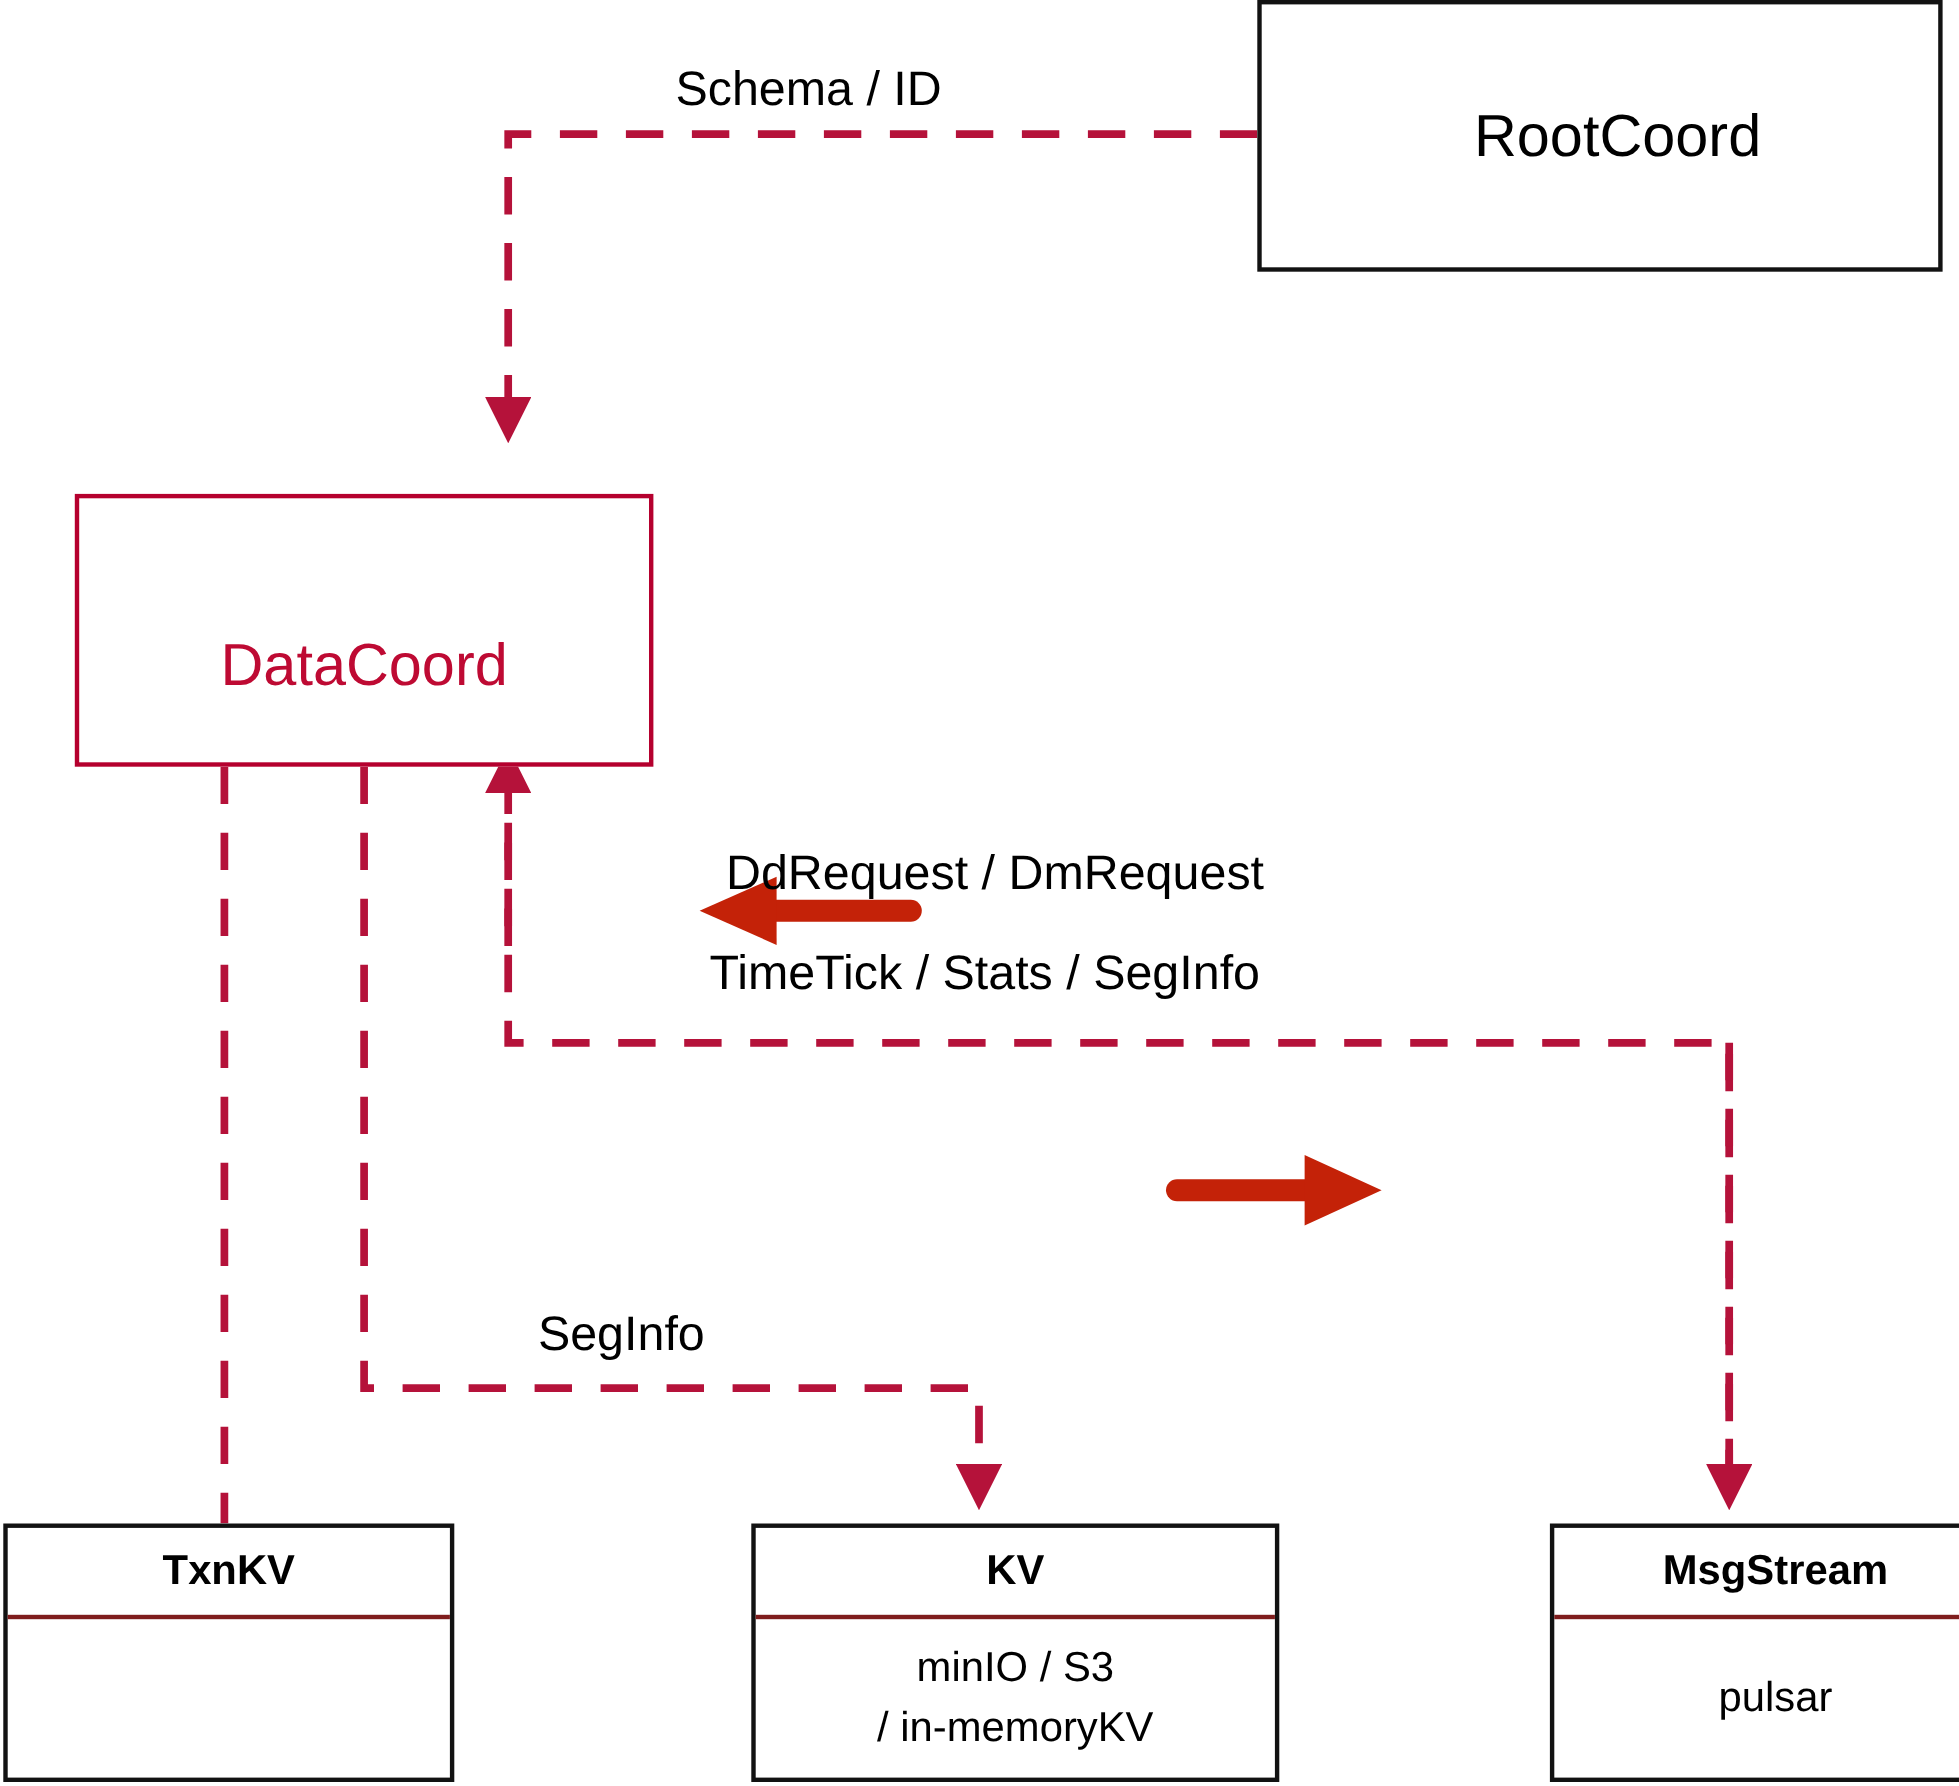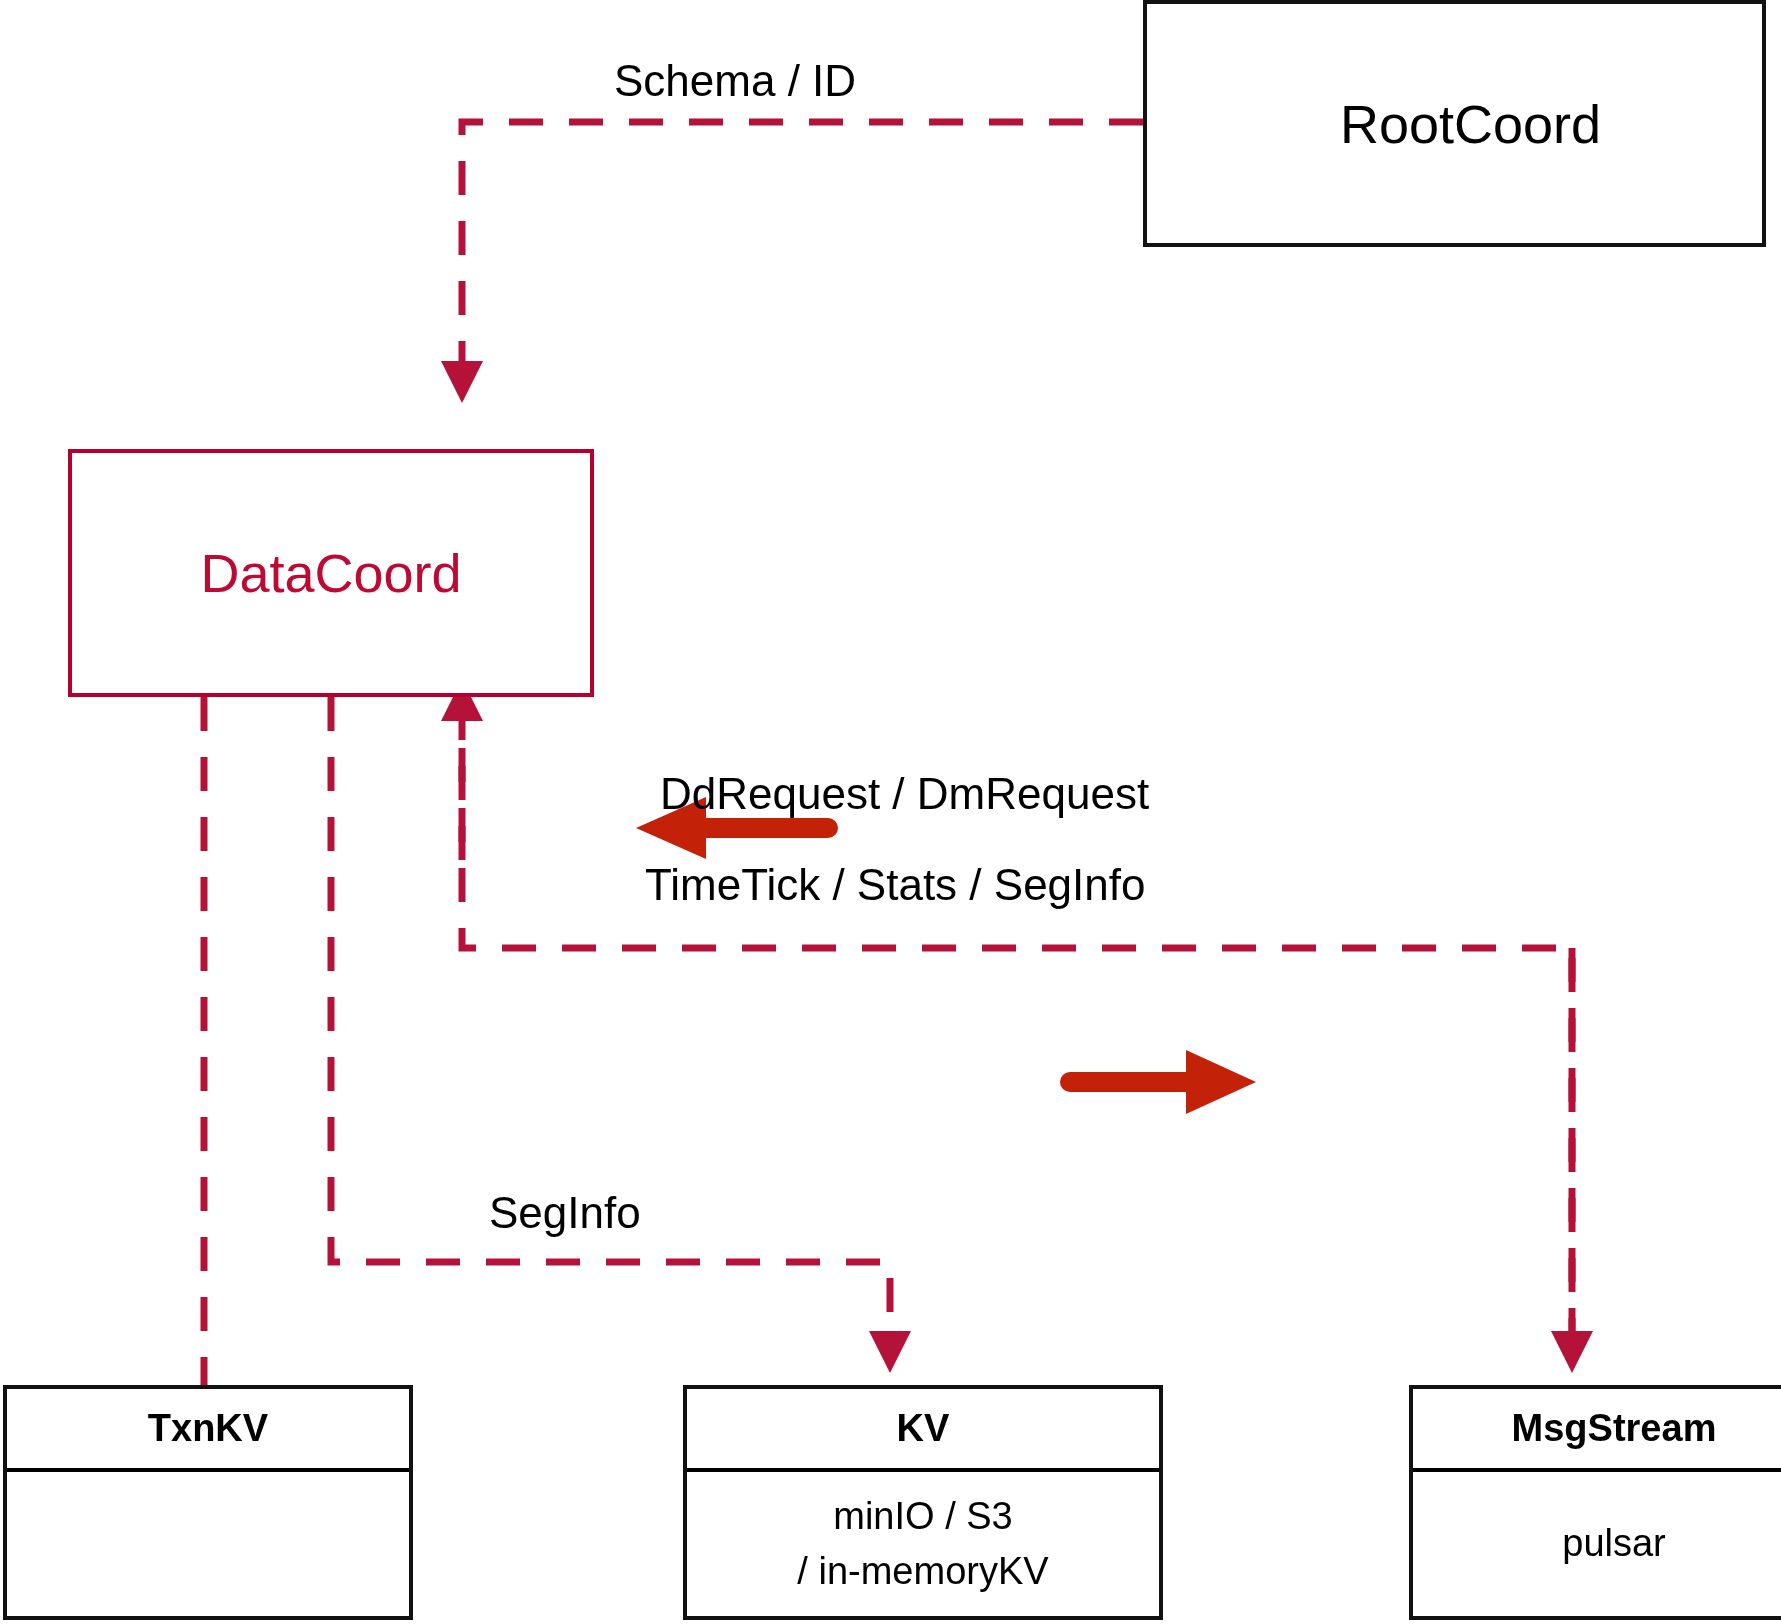--- a/index.html
+++ b/index.html
@@ -9,25 +9,25 @@
 
   .node{position:absolute;box-sizing:border-box;background:#fff;}
   .node-black{border:4px solid #121212;}
   .node-red{border:4px solid #B5002E;}
 
   .node-title{
     display:flex;align-items:center;justify-content:center;
     width:100%;height:100%;text-align:center;
   }
   .t-root{font-size:54px;color:#000;font-weight:400;}
-  .t-datacoord{font-size:54px;color:#BE0A33;font-weight:400;}
+  .t-datacoord{font-size:54px;color:#BE0A33;font-weight:400;margin-top:32px;}
 
   .split-head{
     box-sizing:border-box;height:83px;width:100%;
-    border-bottom:4px solid #000000;
+    border-bottom:4px solid #7f1d1d;
     display:flex;align-items:center;justify-content:center;
     font-size:38px;font-weight:700;color:#000;
   }
   .split-body{
     box-sizing:border-box;height:calc(100% - 83px);width:100%;
     display:flex;flex-direction:column;align-items:center;justify-content:center;
     font-size:38px;font-weight:400;color:#000;line-height:1.45;
   }
 
   .edge-label{

